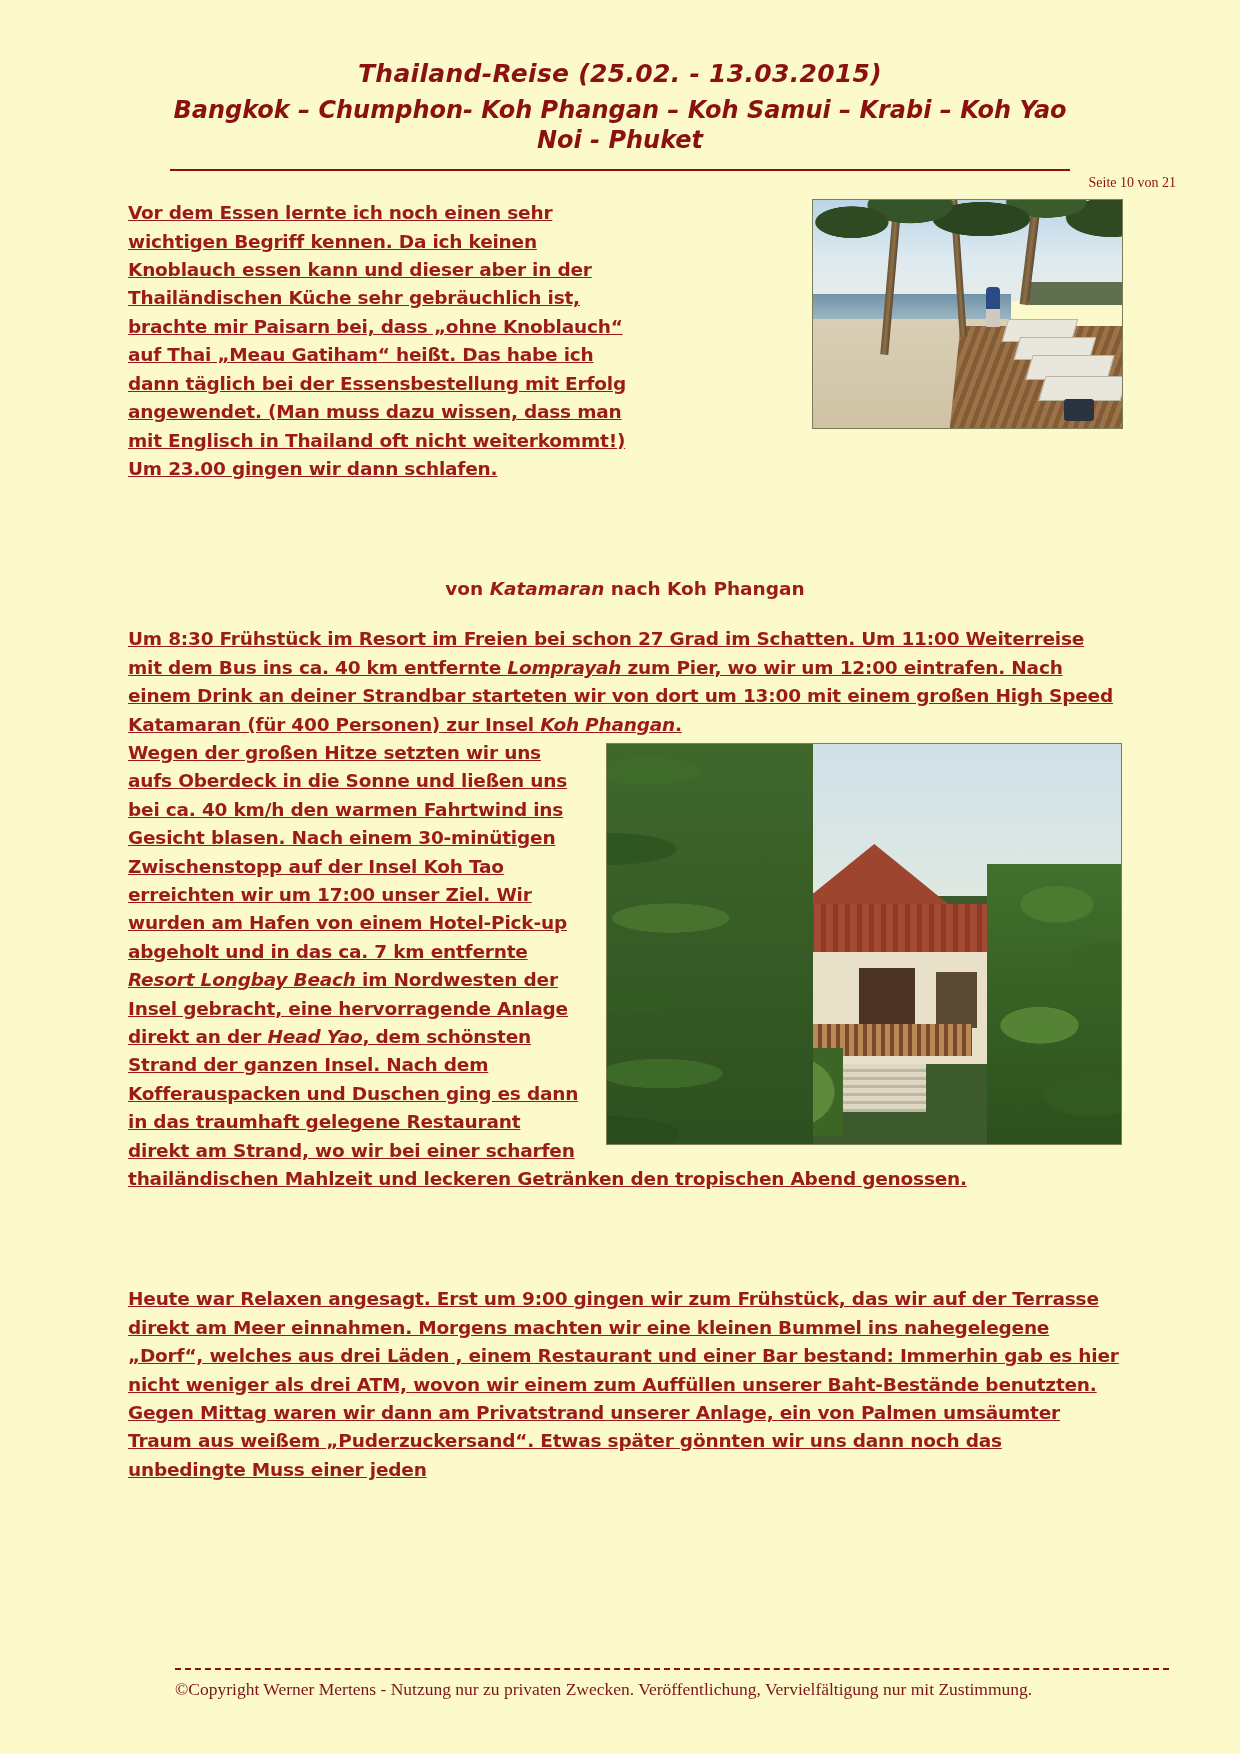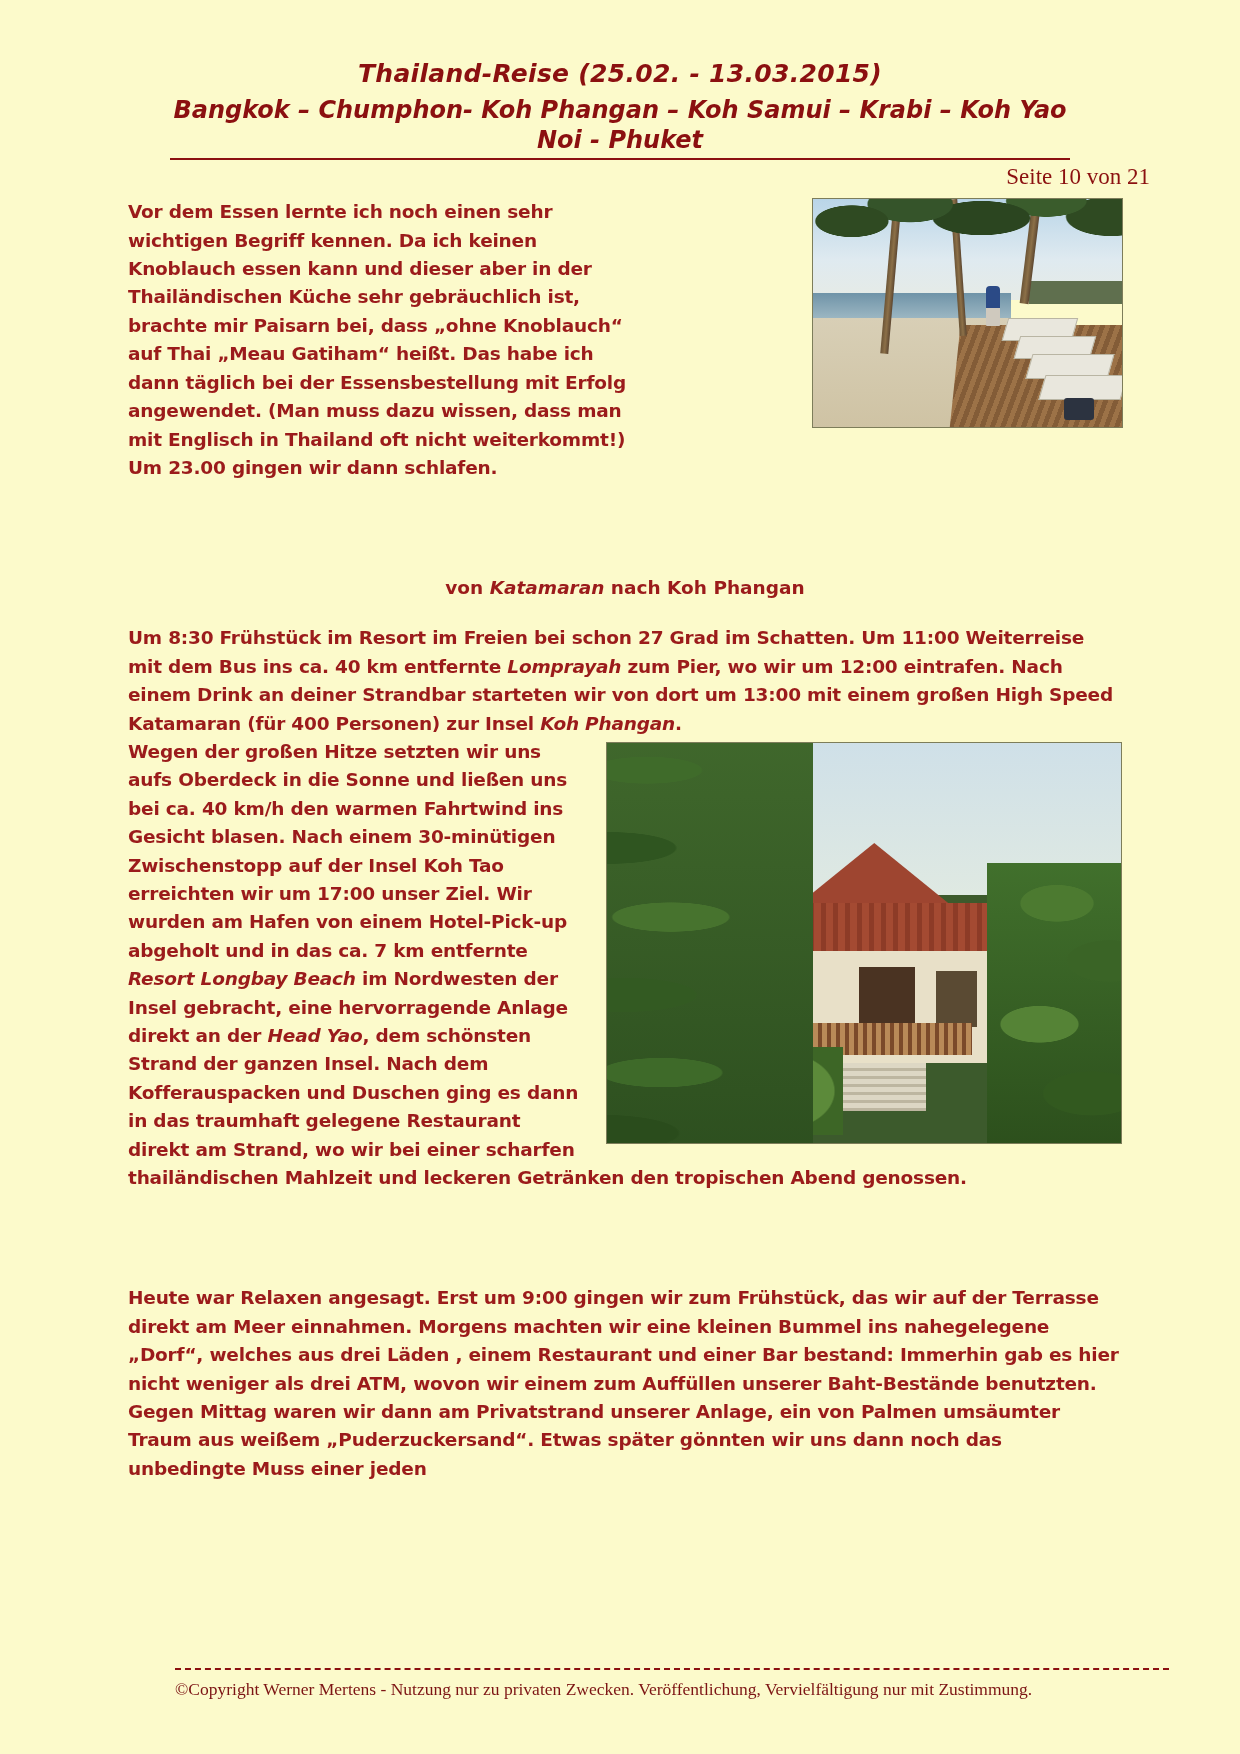--- a/index.html
+++ b/index.html
@@ -33,54 +33,55 @@
     font-weight: bold;
     font-size: 25px;
     letter-spacing: 0.3px;
     color: #8b1010;
     line-height: 1.25;
   }
   .header-route-wrap {
     margin: 6px auto 0 auto;
     width: 900px;
     border-bottom: 2.5px solid #8b1010;
-    padding-bottom: 3px;
+    padding-bottom: 14px;
   }
   .header-route {
     font-family: "DejaVu Sans", sans-serif;
     font-style: italic;
     font-weight: bold;
     font-size: 24px;
     color: #8b1010;
     line-height: 1.25;
     text-align: center;
   }
   .page-num {
     text-align: right;
-    padding-right: 90px;
+    padding-right: 64px;
     margin-top: 4px;
     font-family: "Liberation Serif", serif;
     font-style: normal;
     font-weight: normal;
-    font-size: 23px;
+    font-size: 14px;
     color: #8b1010;
   }
 
   
   .content {
     padding: 0 118px 0 128px;
   }
   .para {
     font-family: "DejaVu Sans", sans-serif;
     font-weight: bold;
     font-size: 18.5px;
     line-height: 28.4px;
     color: #9b1b1b;
     letter-spacing: -0.2px;
     margin: 0;
+    text-decoration: underline;
   }
   .para .it {
     font-style: italic;
   }
 
   
   .top-block {
     position: relative;
     margin-top: 8px;
     min-height: 240px;

